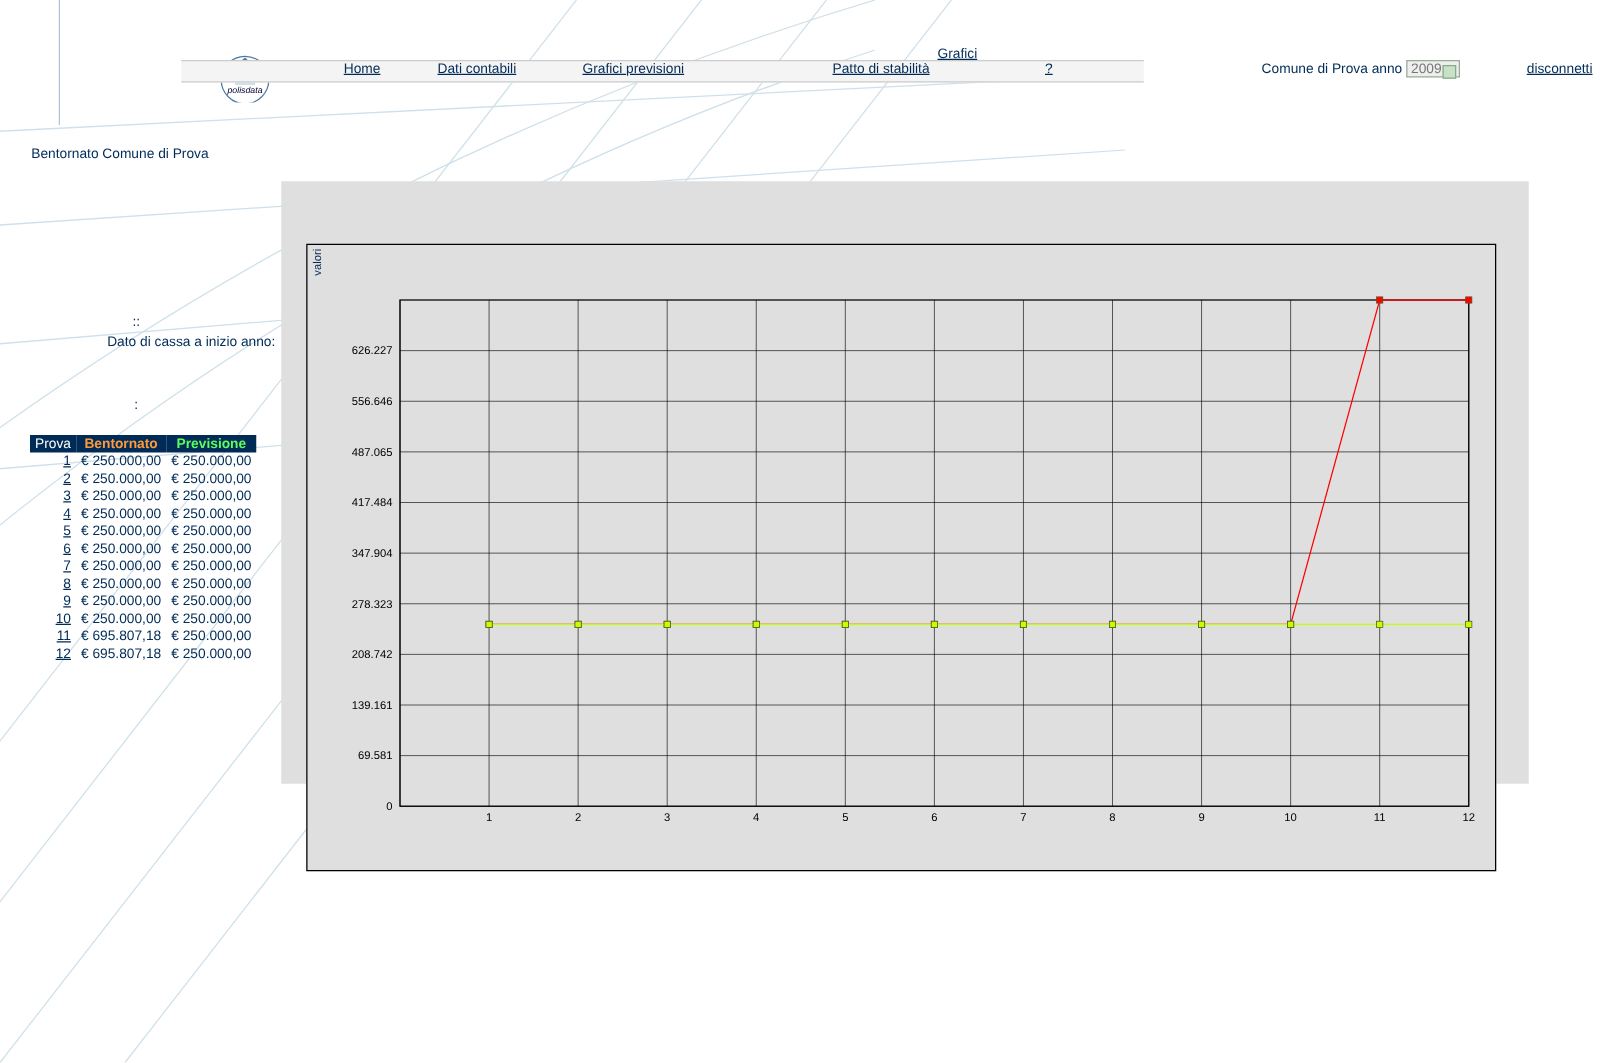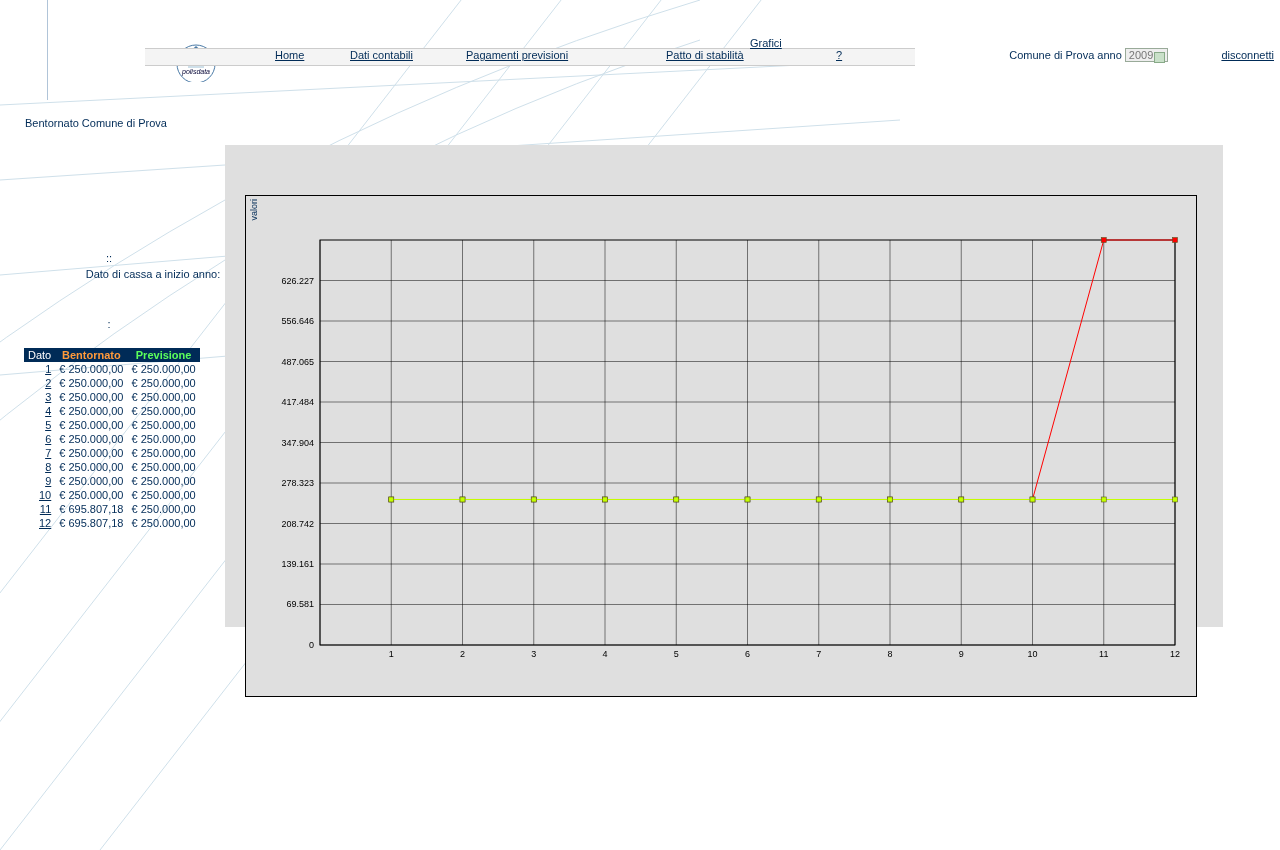--- a/index.html
+++ b/index.html
@@ -57,41 +57,41 @@
       <path d="M10 22 L26 8 L42 22 Z" fill="#4a7aa6"></path>
       <rect x="18" y="20" width="16" height="10" fill="#cfe0ea"></rect>
       <text x="26" y="36" text-anchor="middle" font-size="7" font-style="italic" fill="#003" font-family="Arial">polisdata</text>
     </svg>
   </div>
 </div>
 
 <div class="nav-bar"></div>
 <a class="nav" style="left:275px;top:49px;">Home</a>
 <a class="nav" style="left:350px;top:49px;">Dati contabili</a>
-<a class="nav" style="left:466px;top:49px;">Pagamenti previsioni</a>
+<a class="nav" style="left:466px;top:49px;">Grafici previsioni</a>
 <a class="nav" style="left:618px;top:49px;margin-left:48px;">Patto di stabilità</a>
 <a class="nav" style="left:750px;top:37px;">Grafici</a>
 <a class="nav" style="left:836px;top:49px;">?</a>
 
 <div class="top-right">
   <span>Comune  di Prova  anno</span>
   <span class="yr-sel">2009</span>
   <a class="disconnect">disconnetti</a>
 </div>
 
 <div class="welcome">Bentornato Comune  di Prova</div>
 
 <div class="side-caption" style="top:252px;">::</div>
 <div class="side-caption" style="top:268px;padding-left:44px;">Dato di cassa a inizio anno:</div>
 <div class="side-caption" style="top:318px;">:</div>
 
 <table class="data-table">
   <thead>
     <tr>
-      <th>Dato</th>
+      <th>Prova</th>
       <th class="eff">Bentornato</th>
       <th class="prev">Previsione</th>
     </tr>
   </thead>
   <tbody id="tbody">
       <tr>
         <td class="m"><a>1</a></td>
         <td>€ 250.000,00</td>
         <td>€ 250.000,00</td>
       </tr>

